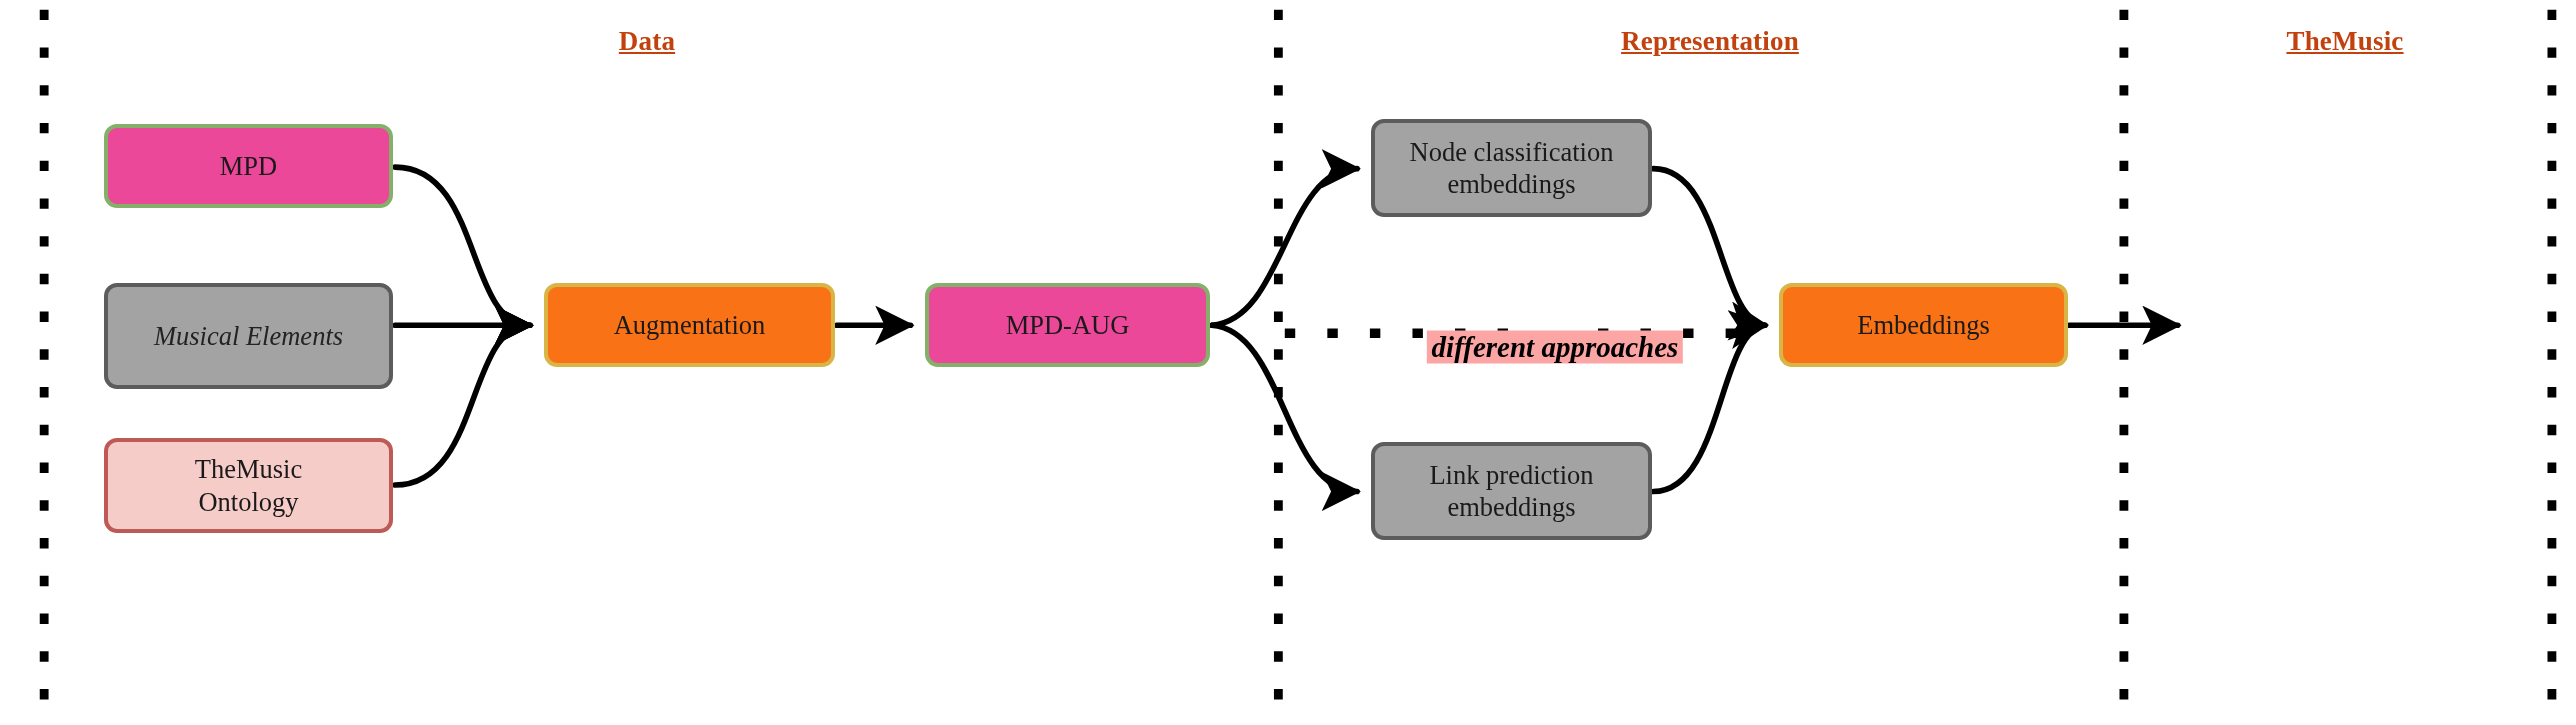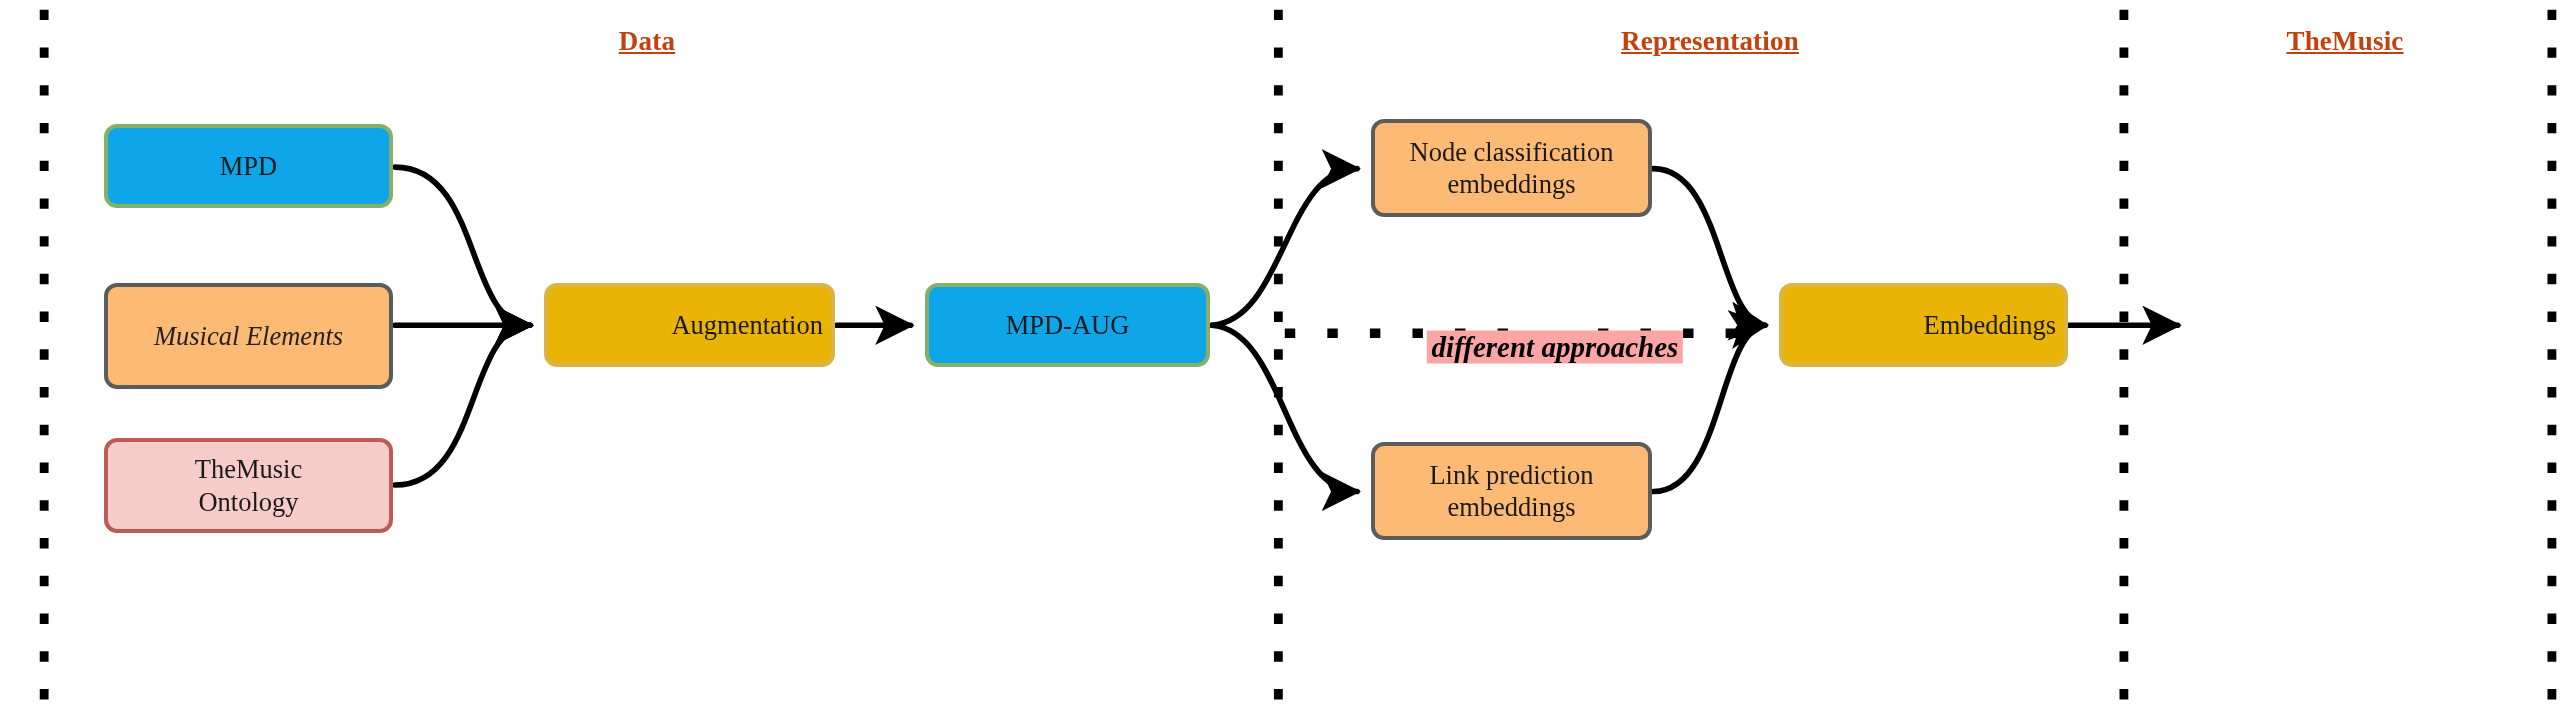--- a/index.html
+++ b/index.html
@@ -48,24 +48,24 @@
     color: #1a1a1a;
     font-size: 26.5px;
     line-height: 1.22;
     font-family: "Liberation Serif", "DejaVu Serif", serif;
   }
   .node .label {
     display: block;
     padding: 0 8px;
     white-space: pre-line;
   }
-  .node.green  { background: #0ea5e9; border-color: #84b06a; }
-  .node.grey   { background: #fdba74; border-color: #5c5c5c; }
+  .node.green  { background: #ec4899; border-color: #84b06a; }
+  .node.grey   { background: #a3a3a3; border-color: #5c5c5c; }
   .node.red    { background: #f6ccc9; border-color: #bd5a56; }
-  .node.yellow { background: #eab308; border-color: #d8b544; justify-content: flex-end; }
+  .node.yellow { background: #f97316; border-color: #d8b544; }
   .node.italic .label { font-style: italic; color: #232323; }
 
   .edge-note {
     position: absolute;
     font-family: "Liberation Serif", "DejaVu Serif", serif;
     font-style: italic;
     font-weight: bold;
     font-size: 29px;
     color: #000;
     white-space: nowrap;

